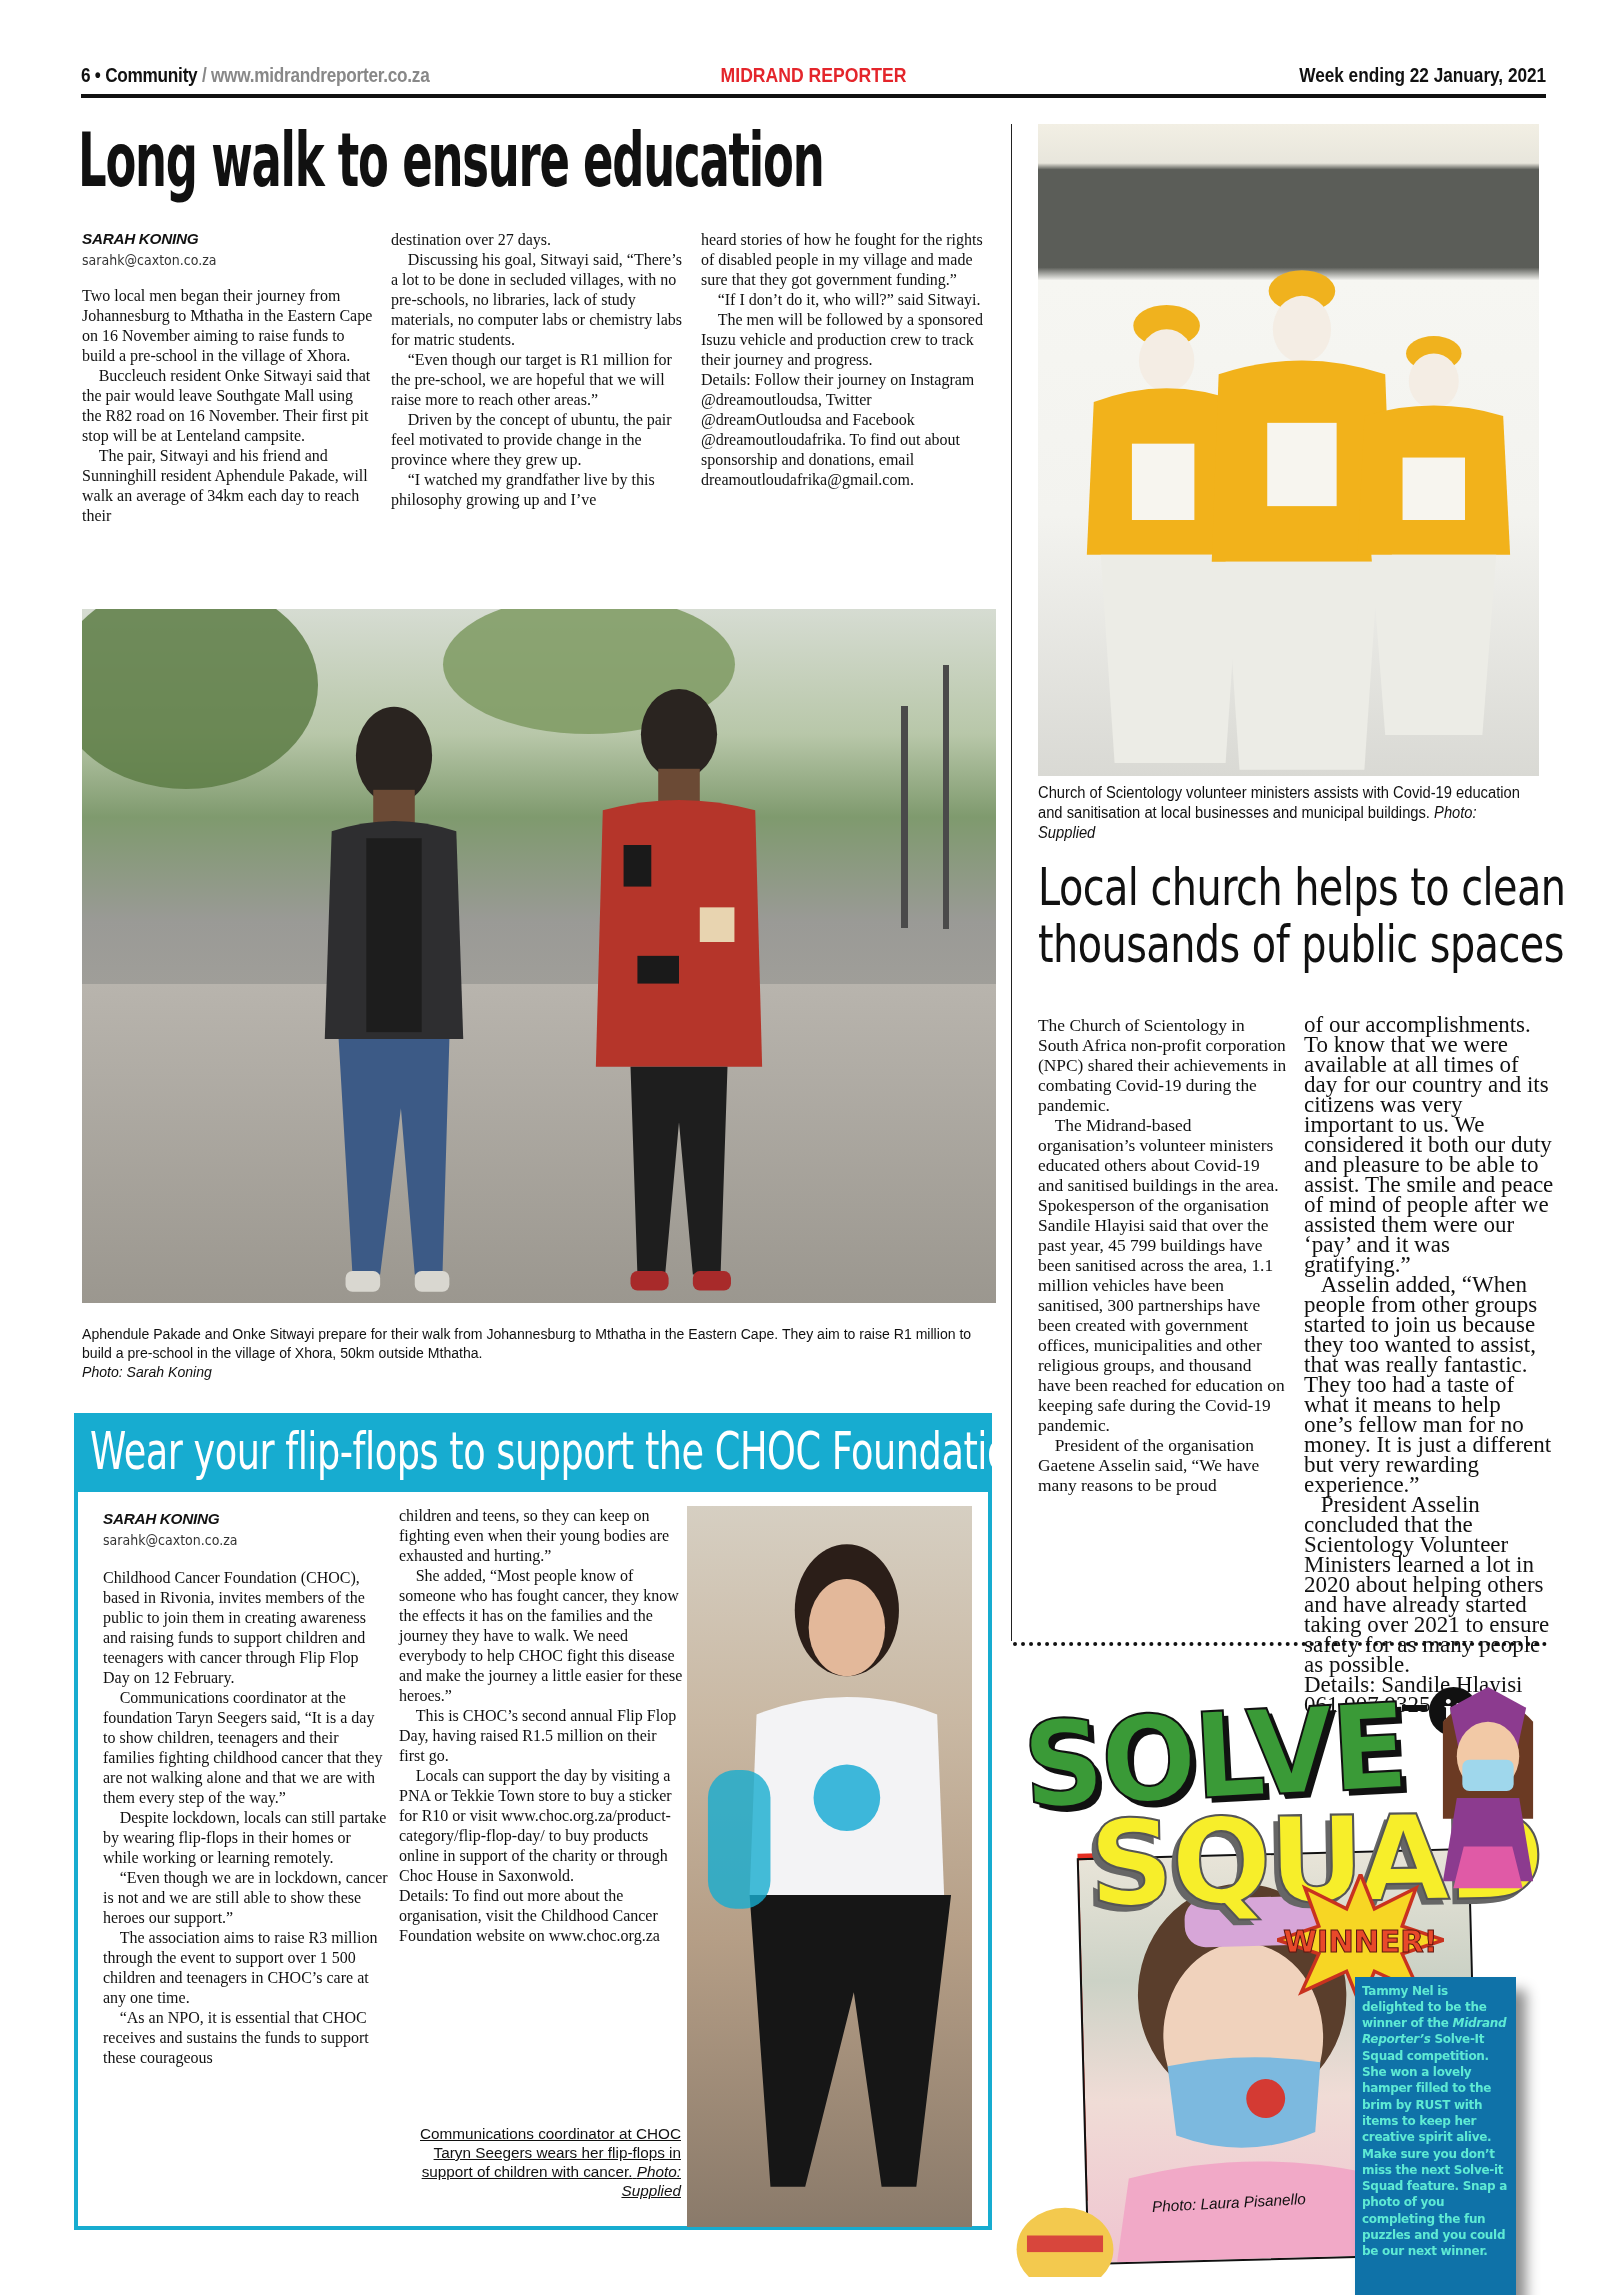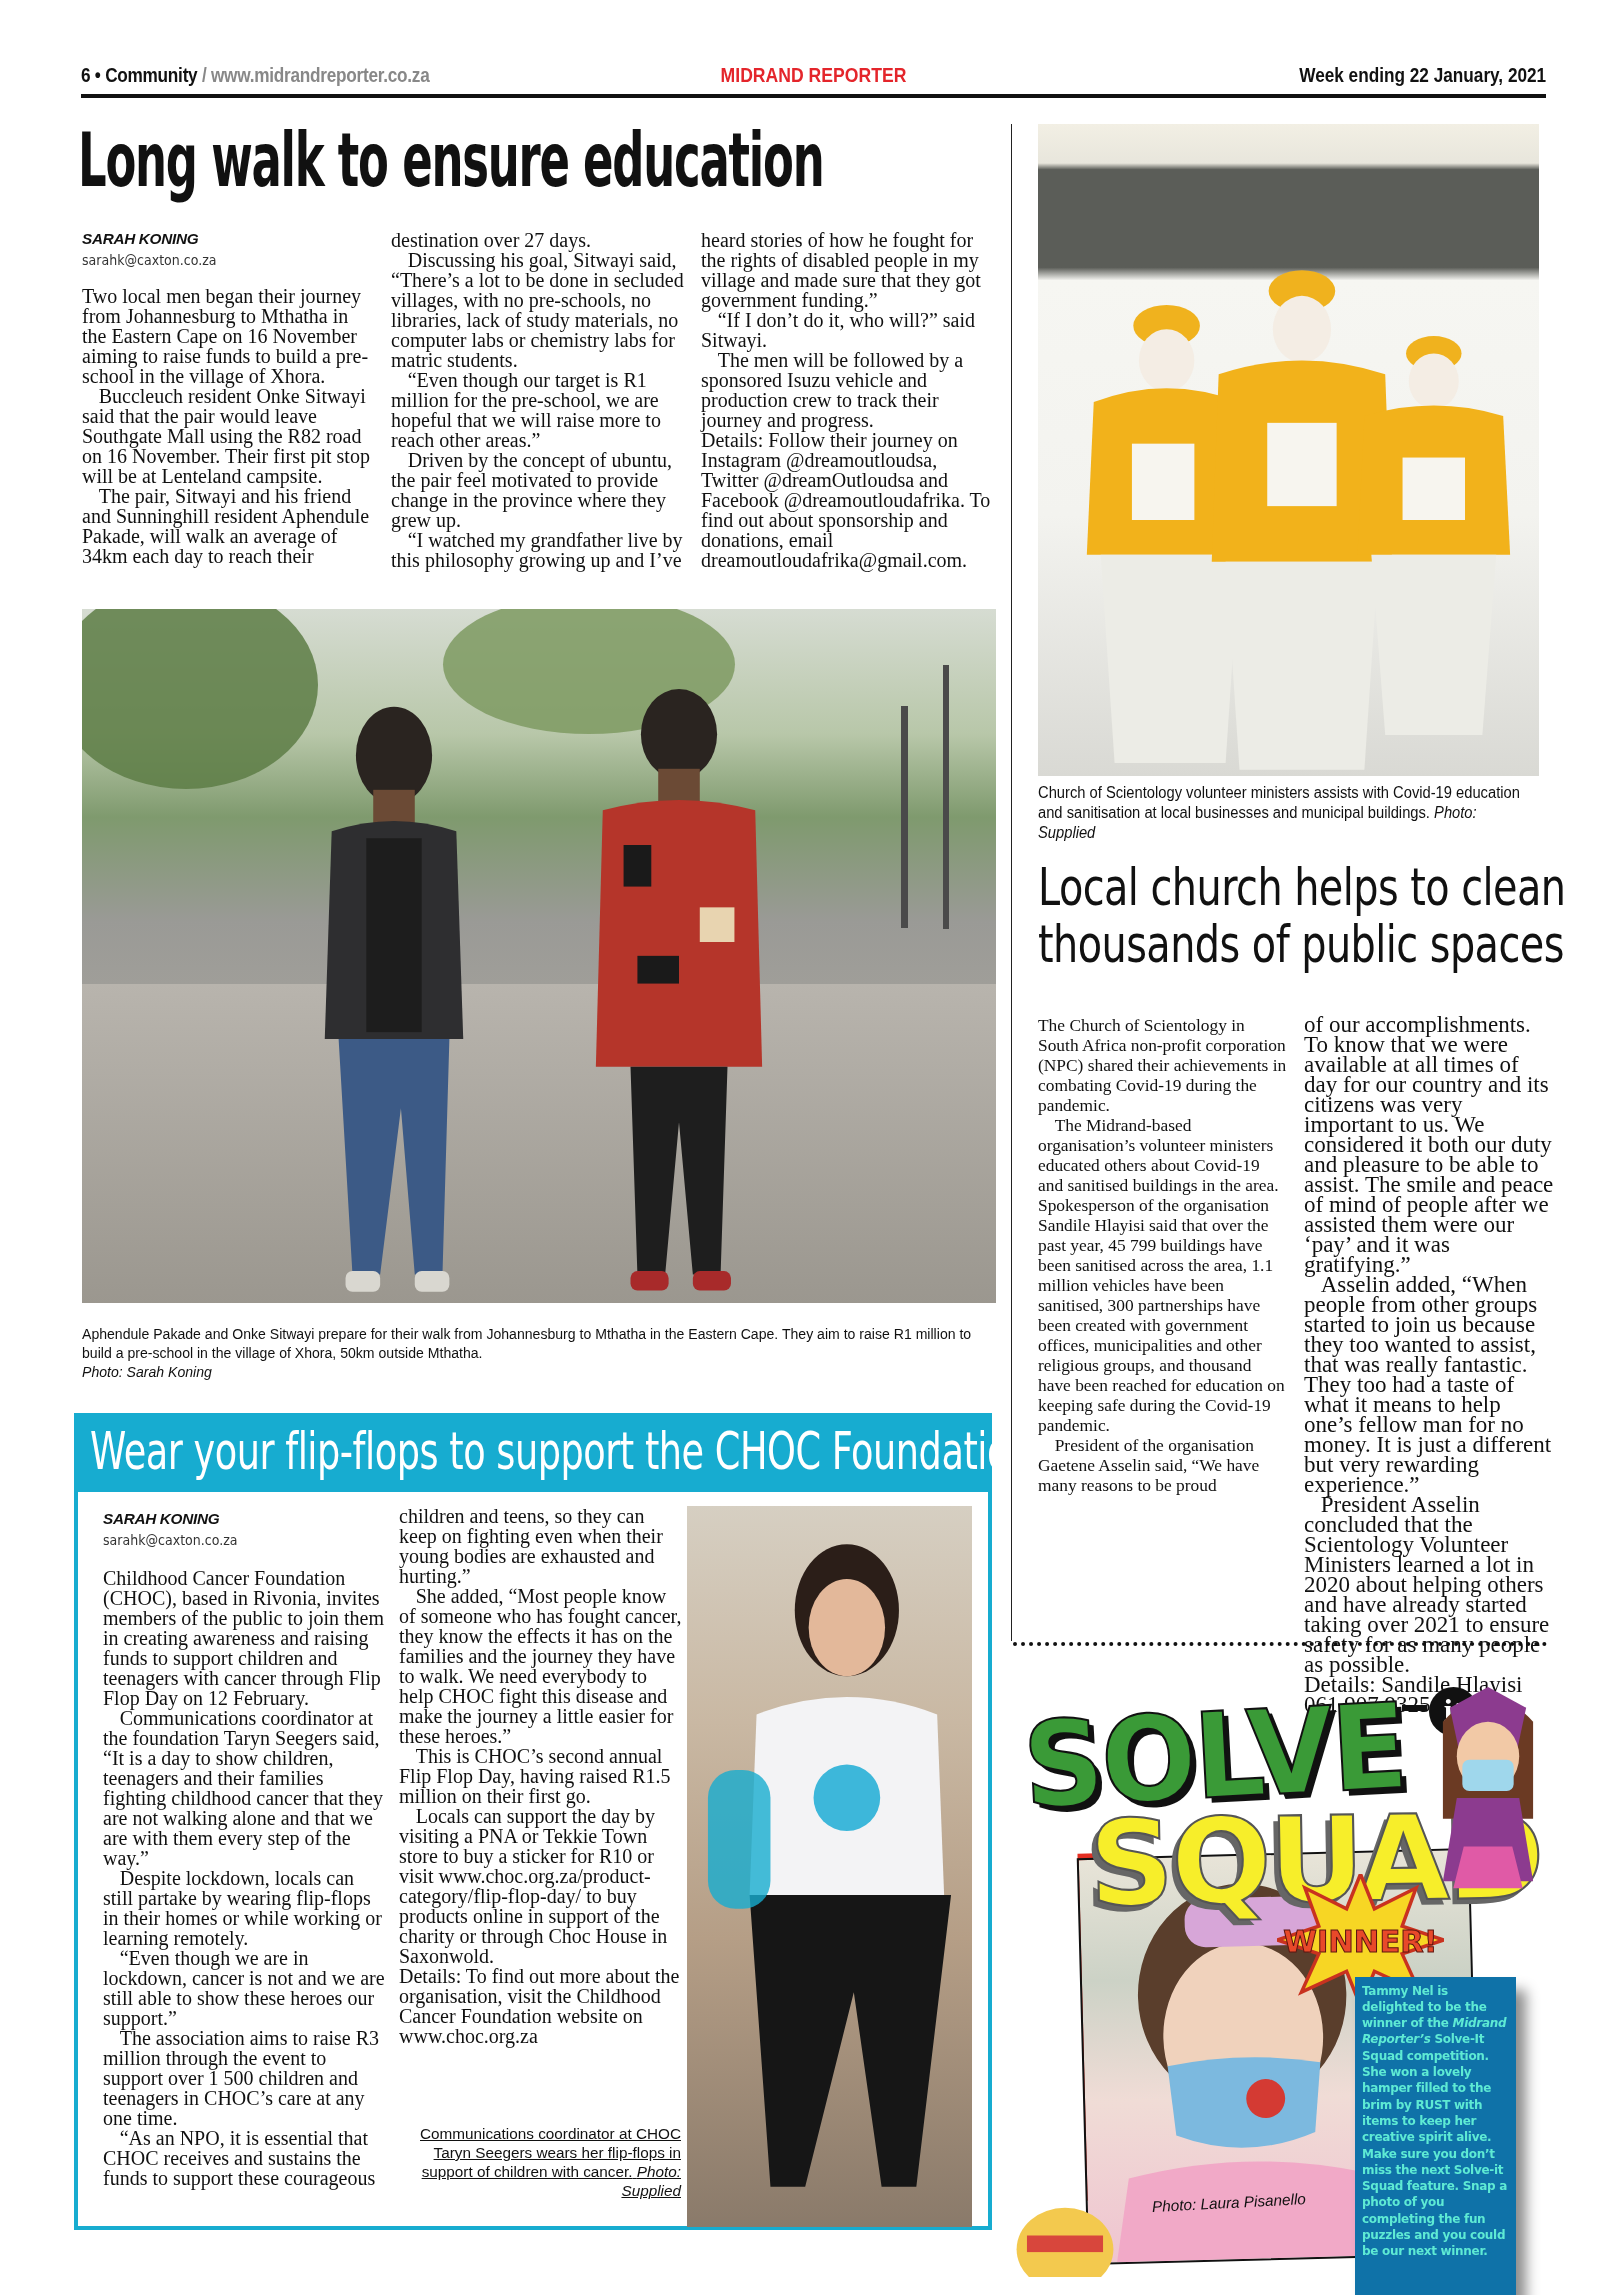--- a/index.html
+++ b/index.html
@@ -14,21 +14,21 @@
   .folio .center{position:absolute;left:0;right:0;top:0;text-align:center;color:#e4252b;transform:scaleX(0.88);}
   .folio .right{position:absolute;right:0;top:0;transform:scaleX(0.86);transform-origin:right;}
   .rule-top{top:94px;left:81px;width:1465px;height:3.5px;background:#111;}
   .vrule{top:124px;left:1011px;width:1.4px;height:1517px;background:#222;}
 
   
   .h1{top:117px;left:78px;font-size:75px;font-weight:900;letter-spacing:-2.1px;transform:scaleX(0.6);transform-origin:left top;white-space:nowrap;font-family:"DejaVu Sans","Liberation Sans",sans-serif;line-height:1.15;}
 
   .byline{font-family:Liberation Sans, sans-serif;font-weight:bold;font-style:italic;font-size:15.3px;letter-spacing:-0.3px;}
   .email{font-family:"DejaVu Sans",sans-serif;font-size:14px;color:#333;margin-top:4.2px;transform:scaleX(0.9);transform-origin:left;}
-  .col{font-family:"Liberation Serif","DejaVu Serif",serif;font-size:20px;line-height:20px;color:#111;}
+  .col{font-family:"Liberation Serif","DejaVu Serif",serif;font-size:16px;line-height:20px;color:#111;}
   .col p{margin:0;text-indent:16.7px;}
   .col p.noind{text-indent:0;}
 
   
   .photo{overflow:hidden;}
   .walk-photo{top:609px;left:82px;width:914px;height:694px;
     background:linear-gradient(180deg,#d6dcd2 0%,#b8c7a9 18%,#7f9a6e 30%,#9a9a96 45%,#a9a59e 70%,#8f8c86 100%);}
   .walk-photo .tree{position:absolute;border-radius:50%;background:#5d7d45;opacity:.85;}
   .walk-photo .road{position:absolute;left:0;right:0;bottom:0;height:46%;background:linear-gradient(180deg,#b8b4ad,#9b978f);}
   .walk-photo .pole{position:absolute;background:#4a4a4a;}

